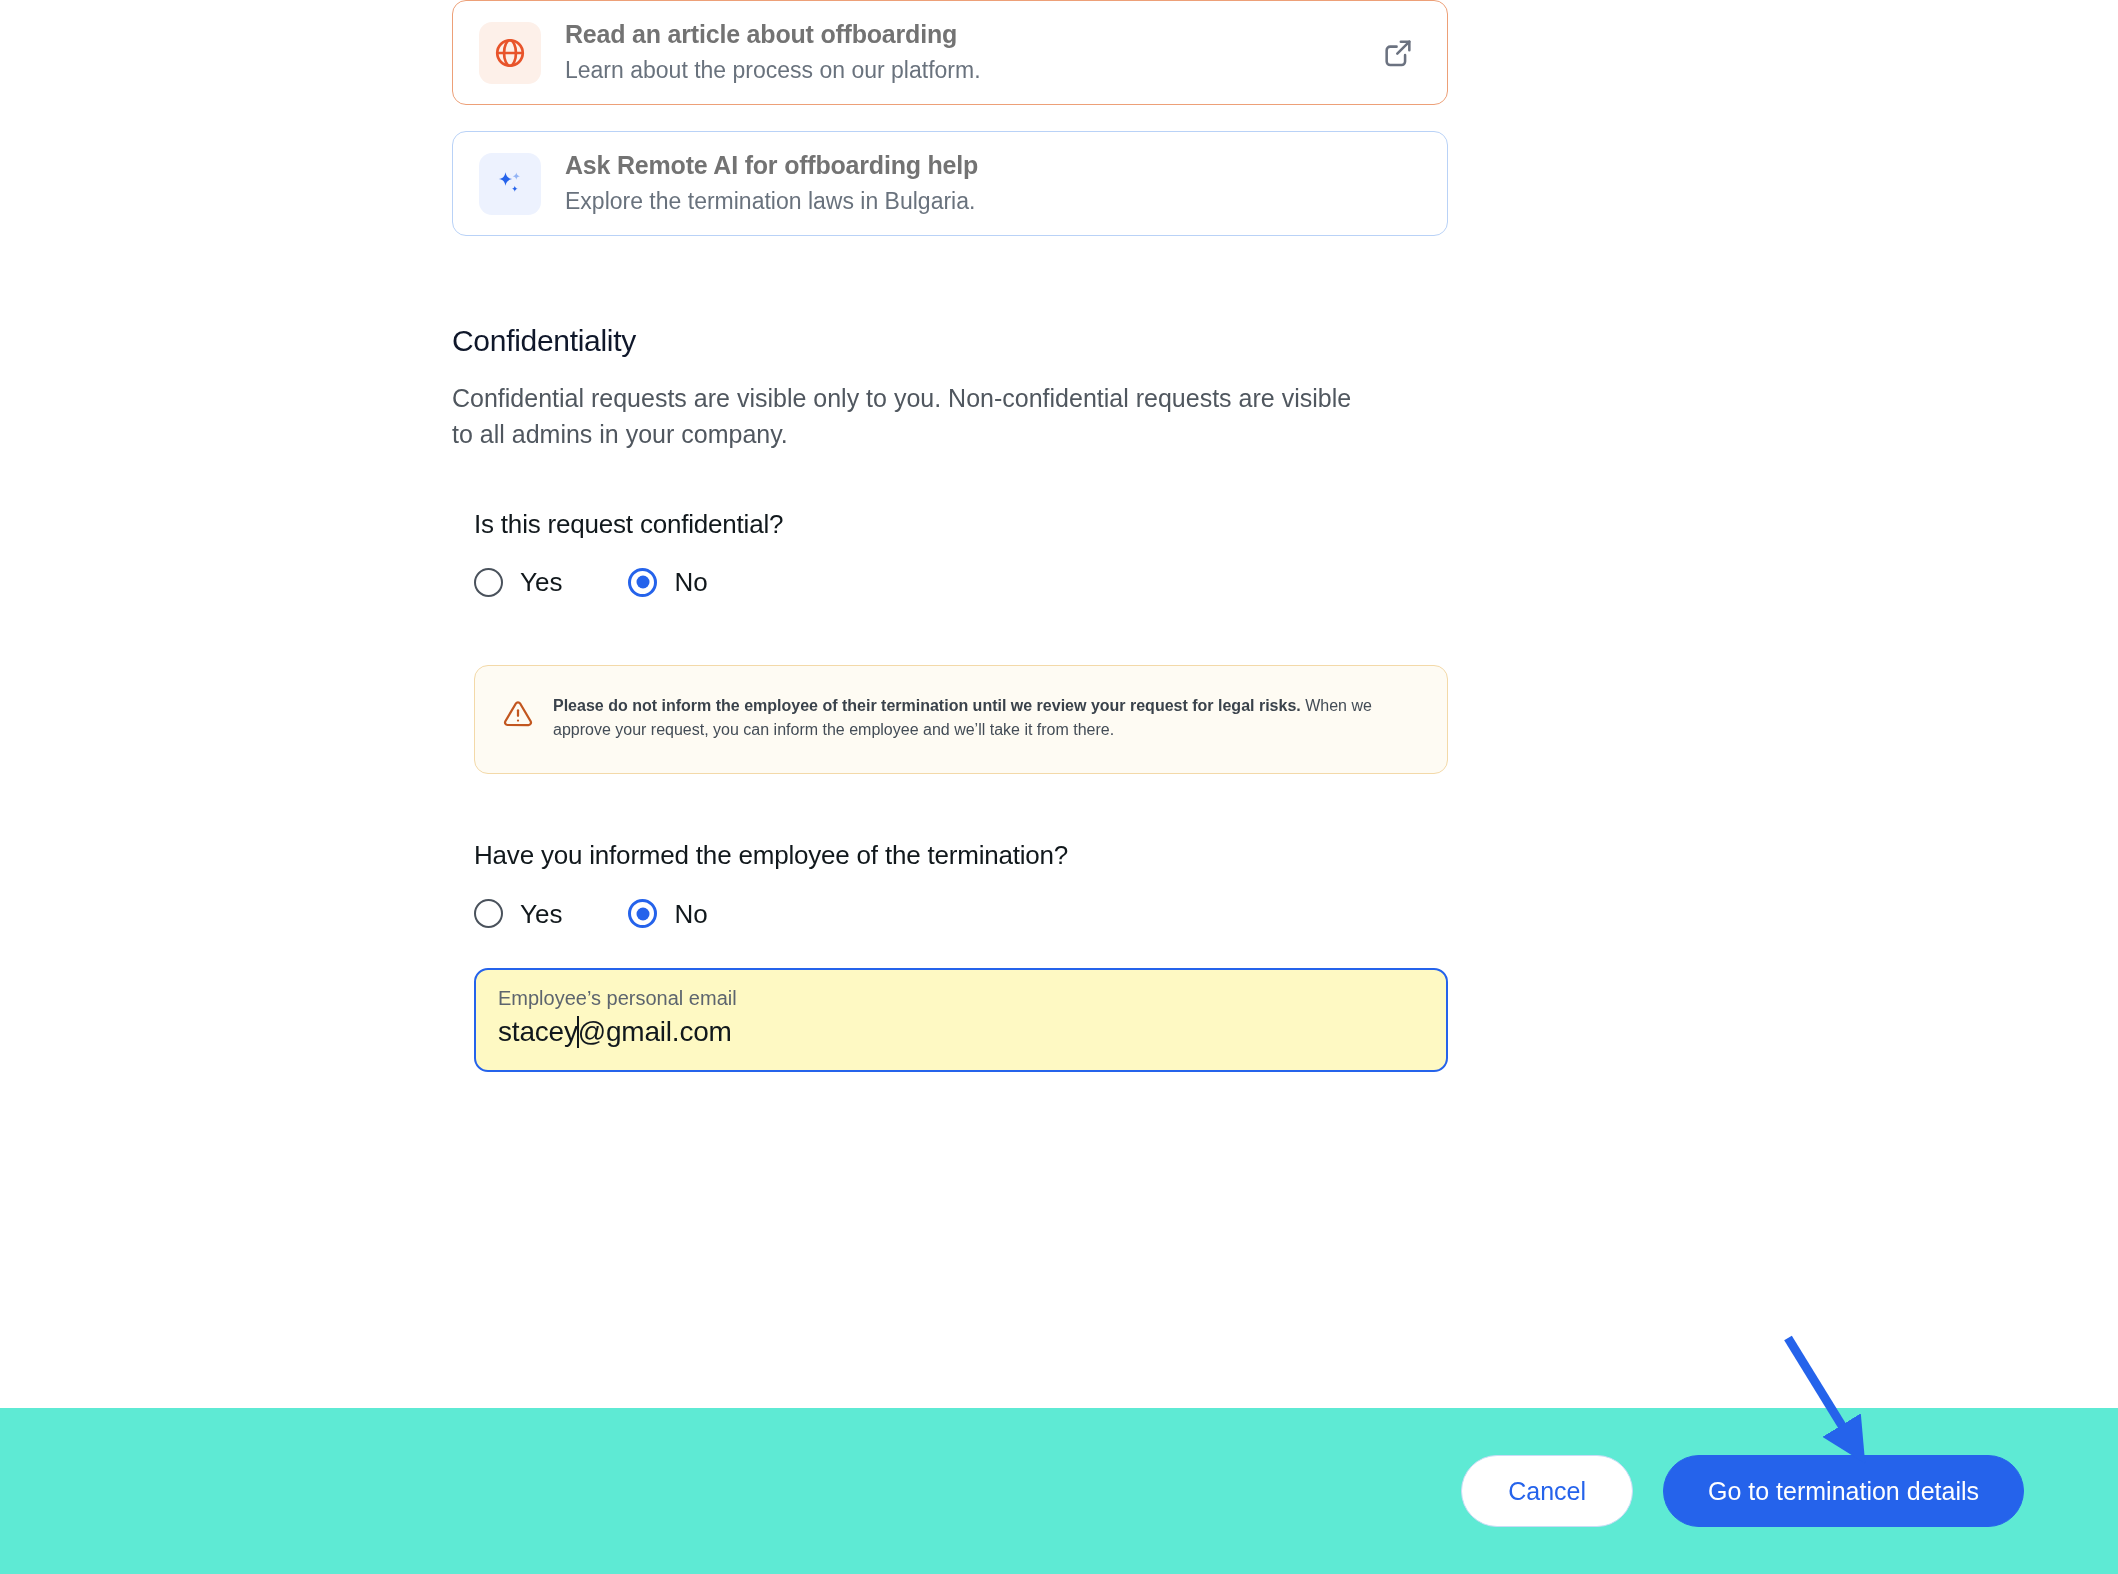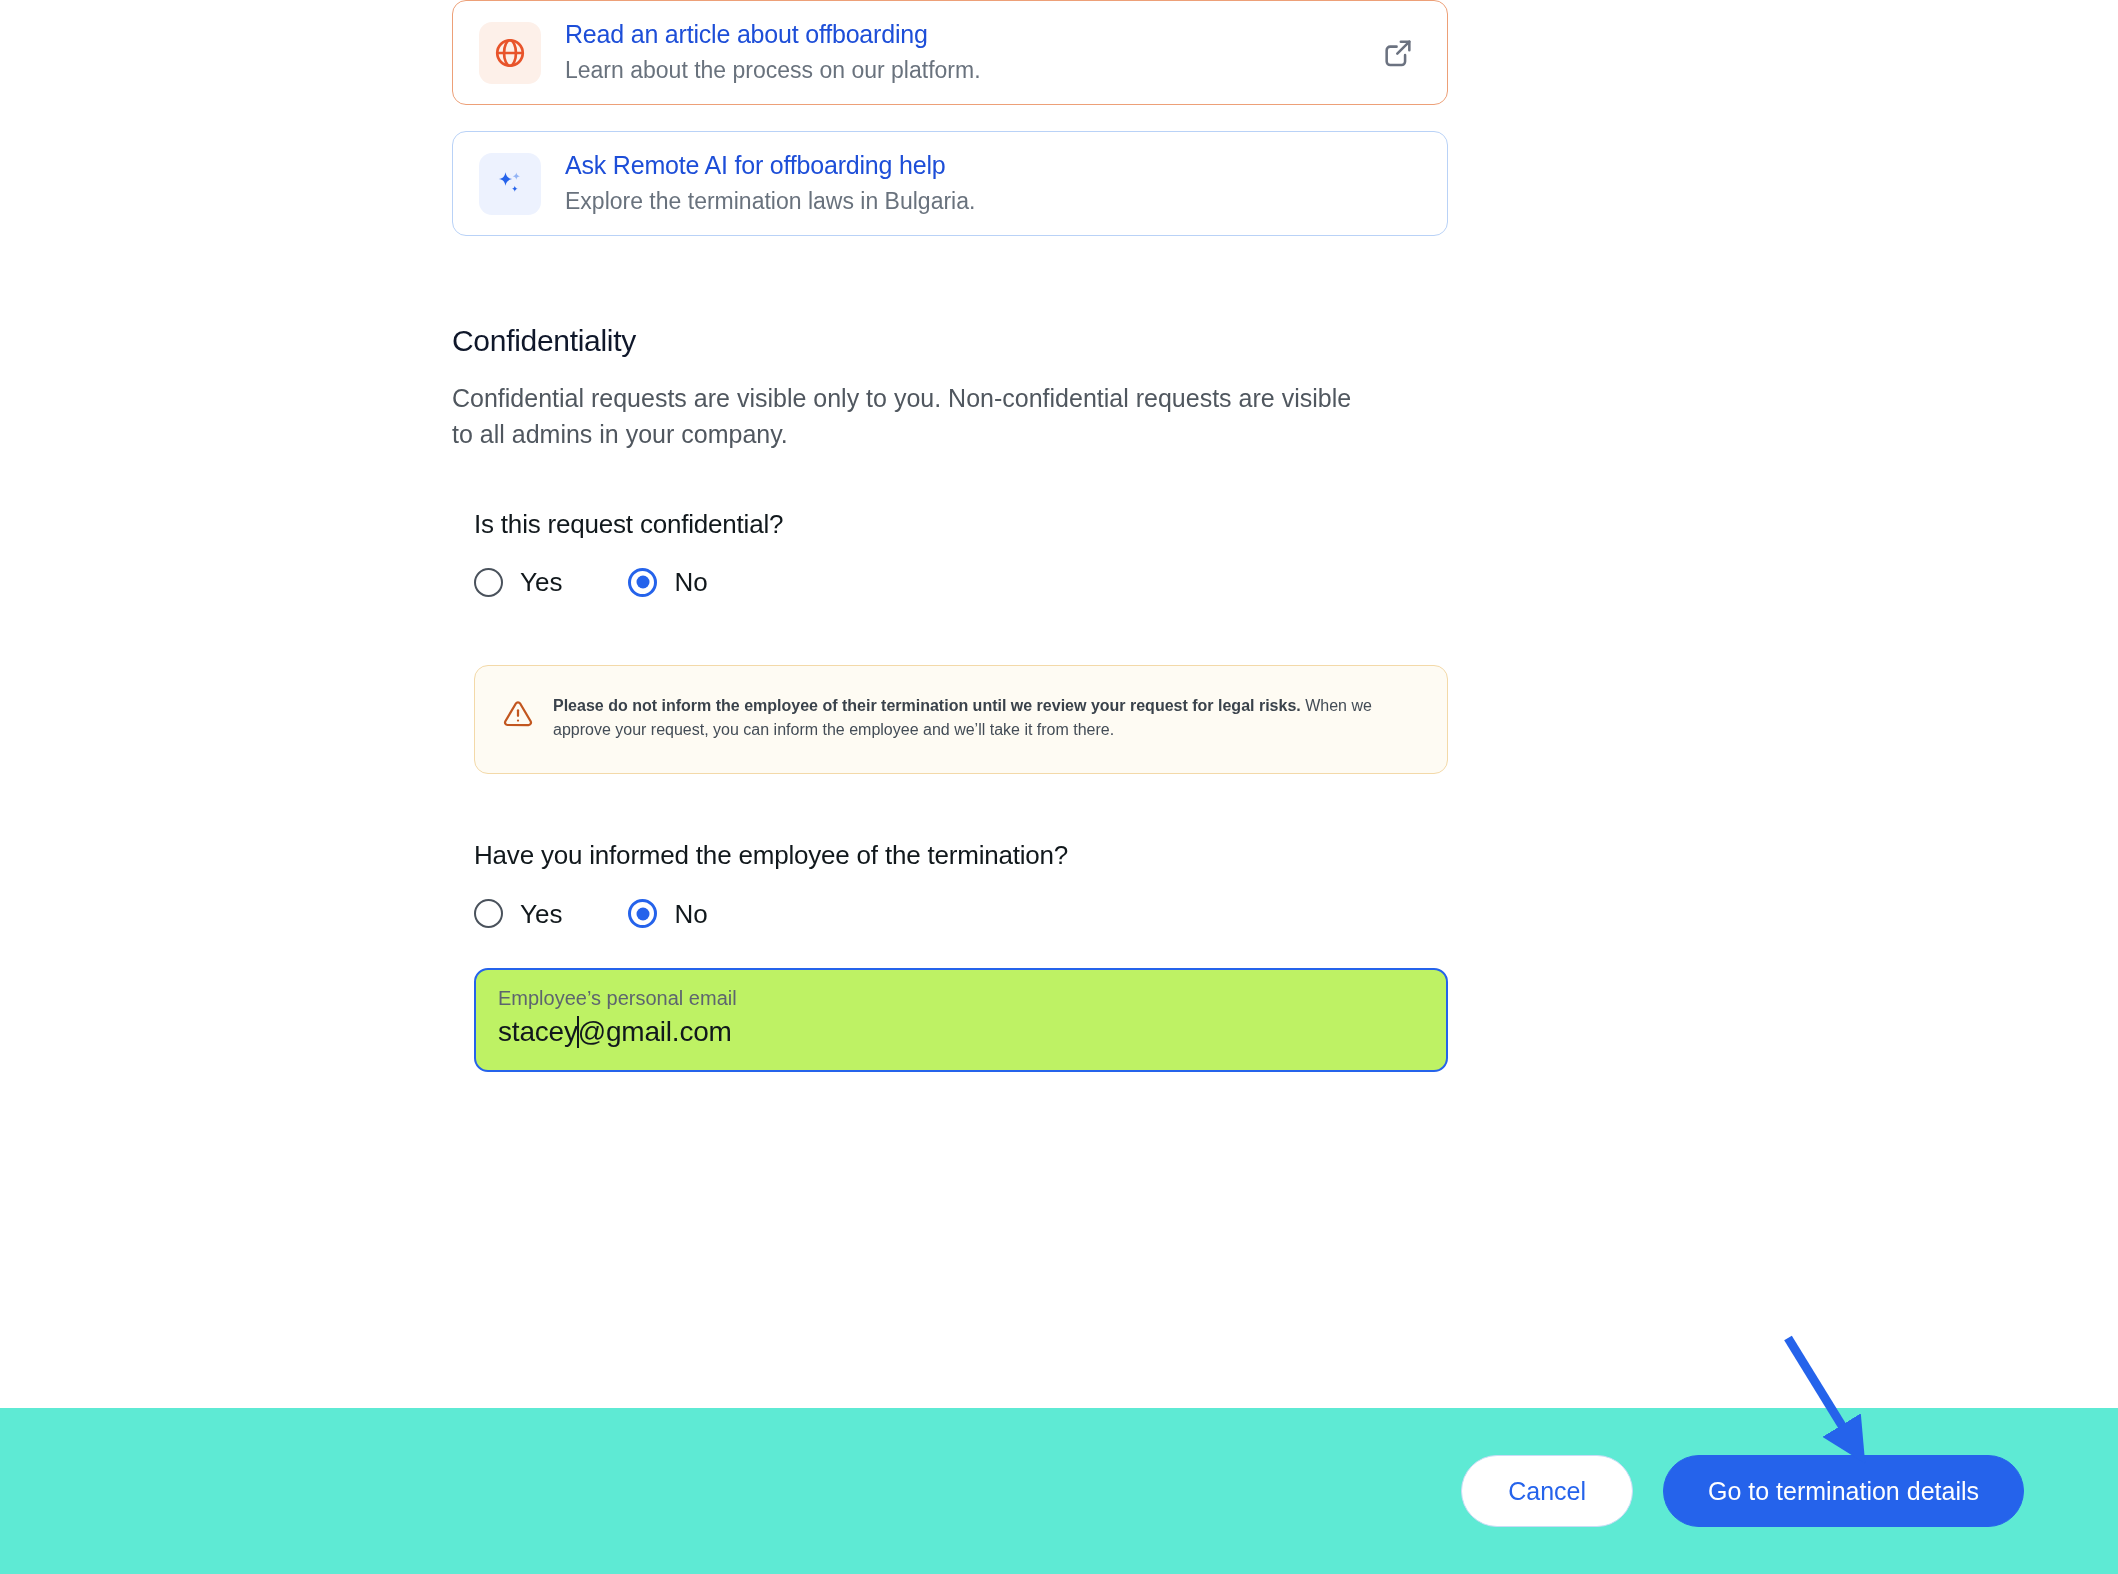--- a/index.html
+++ b/index.html
@@ -54,22 +54,22 @@
     align-items: center;
     justify-content: center;
   }
   .promo-icon.article { background: #FDF0E9; }
   .promo-icon.ai { background: #EDF2FE; }
 
   .promo-text { flex: 1 1 auto; min-width: 0; }
 
   .promo-title {
     font-size: 25px;
-    font-weight: 400;
-    color: #1d4ed8;
+    font-weight: 700;
+    color: #737373;
     letter-spacing: -0.2px;
     line-height: 1.25;
   }
   .promo-sub {
     font-size: 23px;
     font-weight: 400;
     color: #69727D;
     line-height: 1.3;
     margin-top: 6px;
   }
@@ -194,21 +194,21 @@
     color: #3A424B;
   }
 
   
   .field {
     margin-top: 40px;
     width: 974px;
     height: 104px;
     border: 2.5px solid #2563EB;
     border-radius: 14px;
-    background: #bef264;
+    background: #fef9c3;
     padding: 16px 22px 0 22px;
     position: relative;
     cursor: text;
   }
   .field-label {
     font-size: 20px;
     color: #5D656E;
     font-weight: 400;
     line-height: 1.2;
   }

